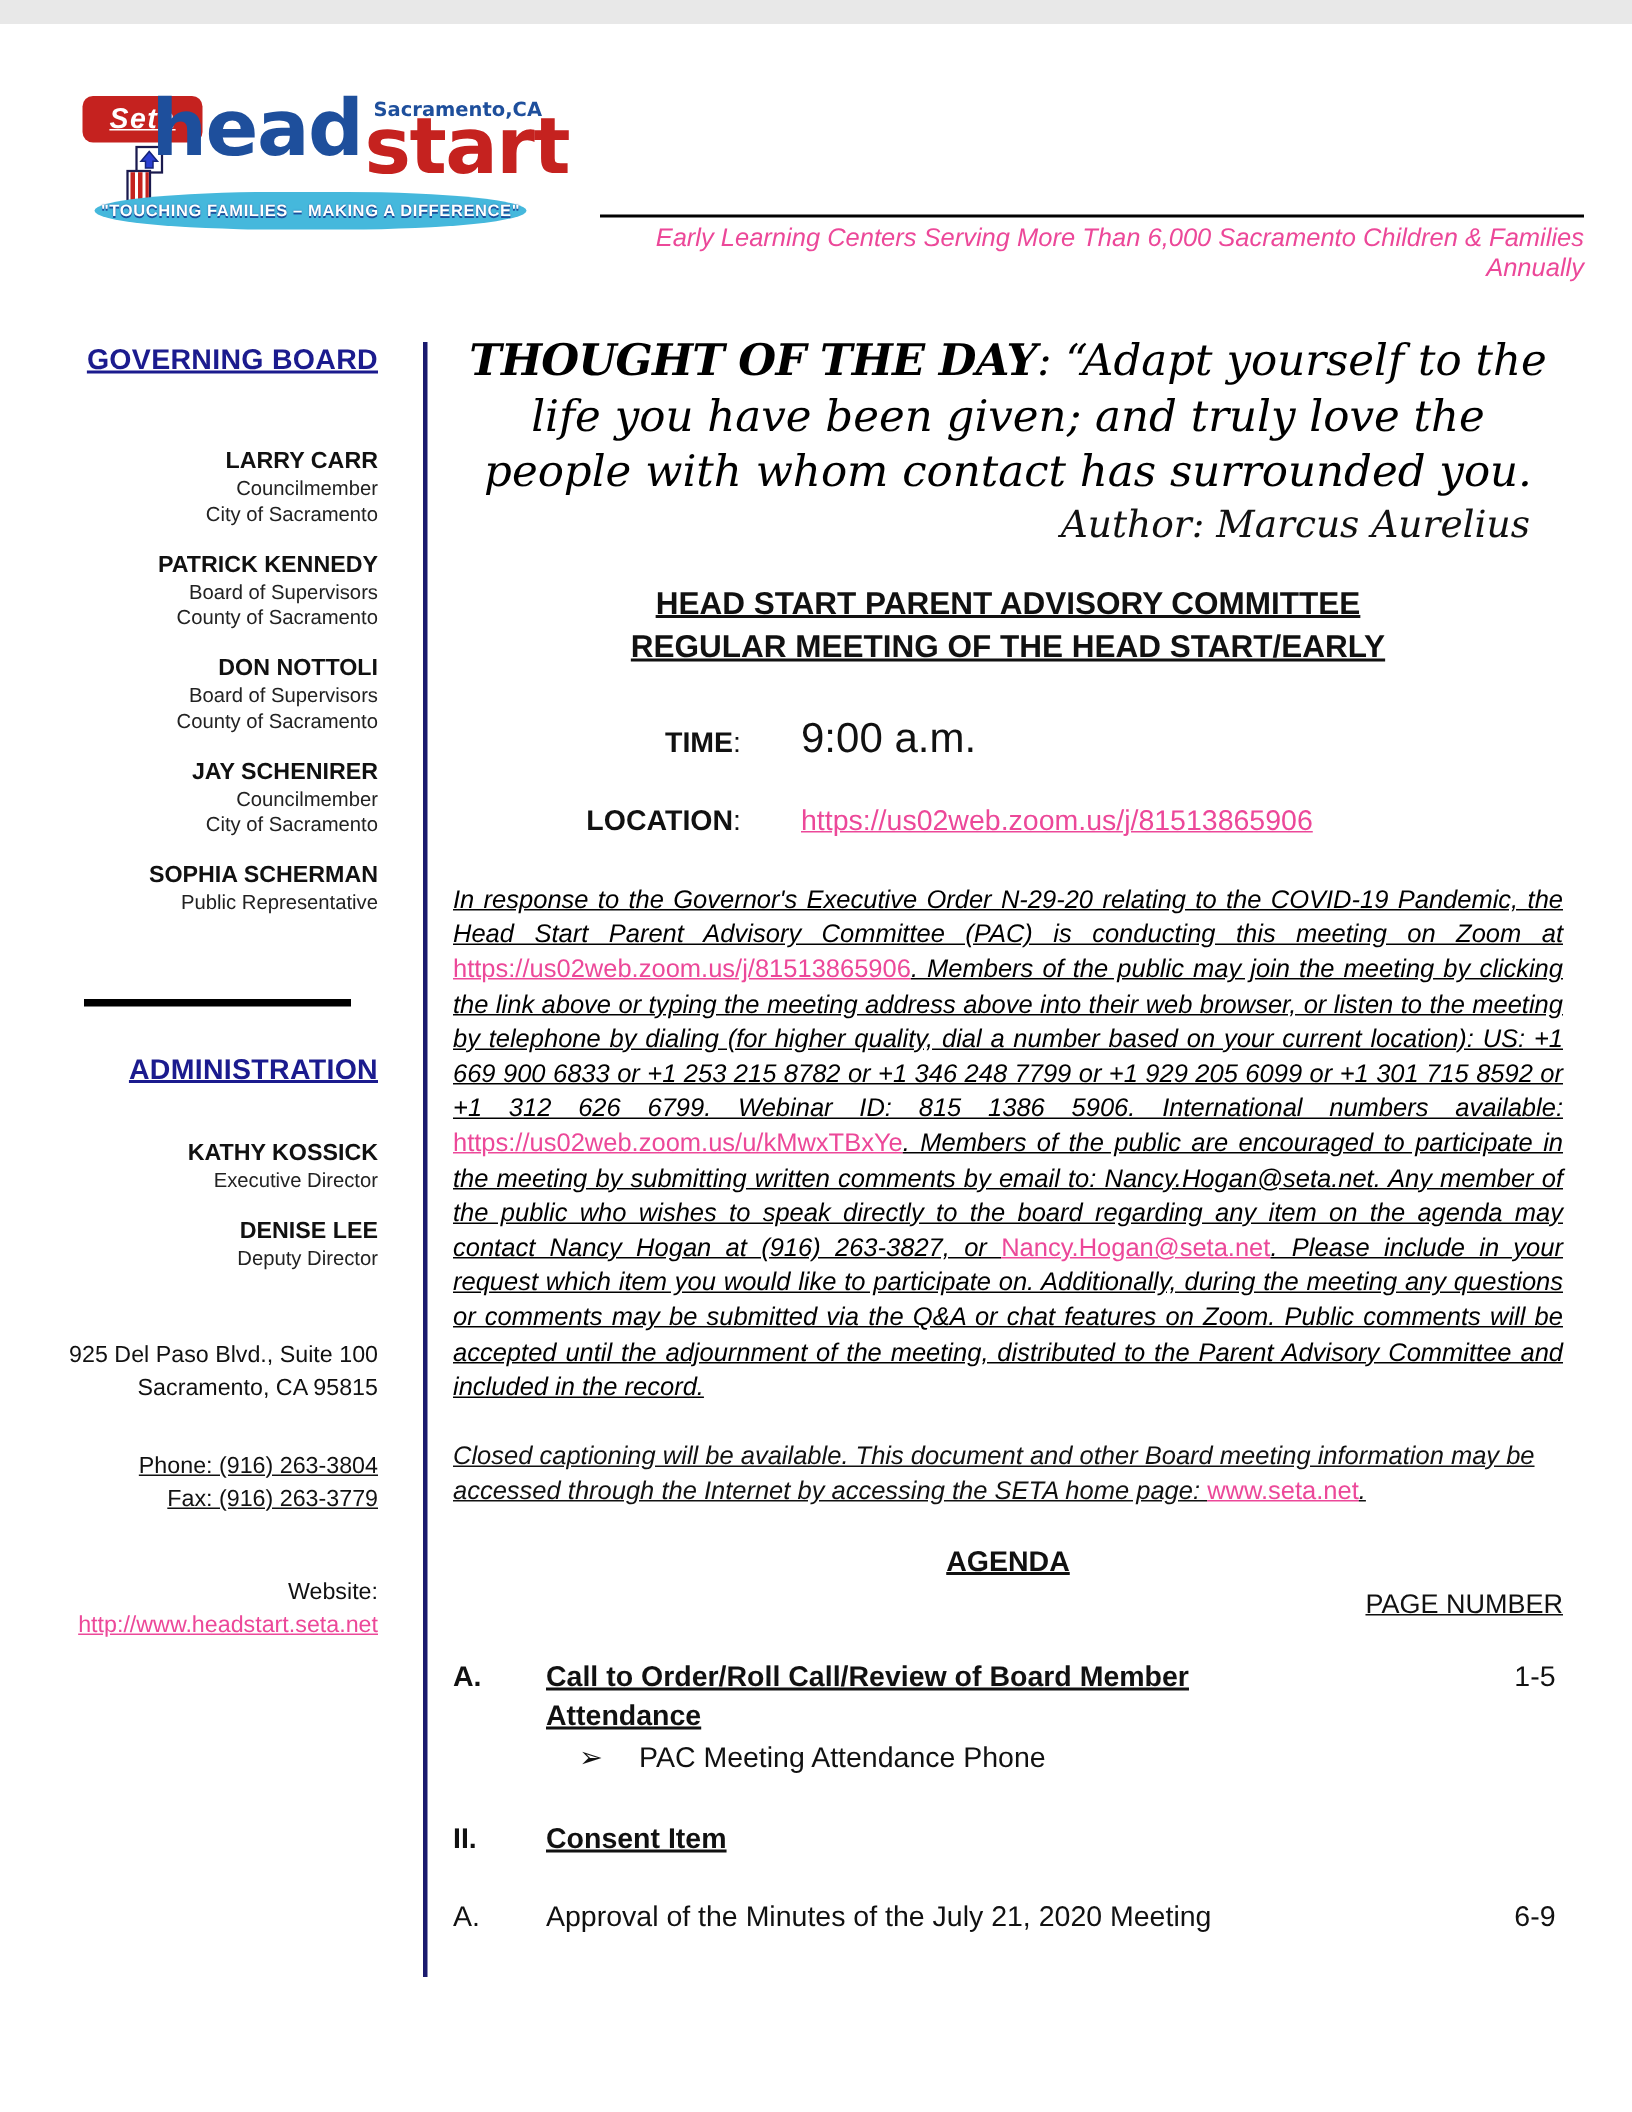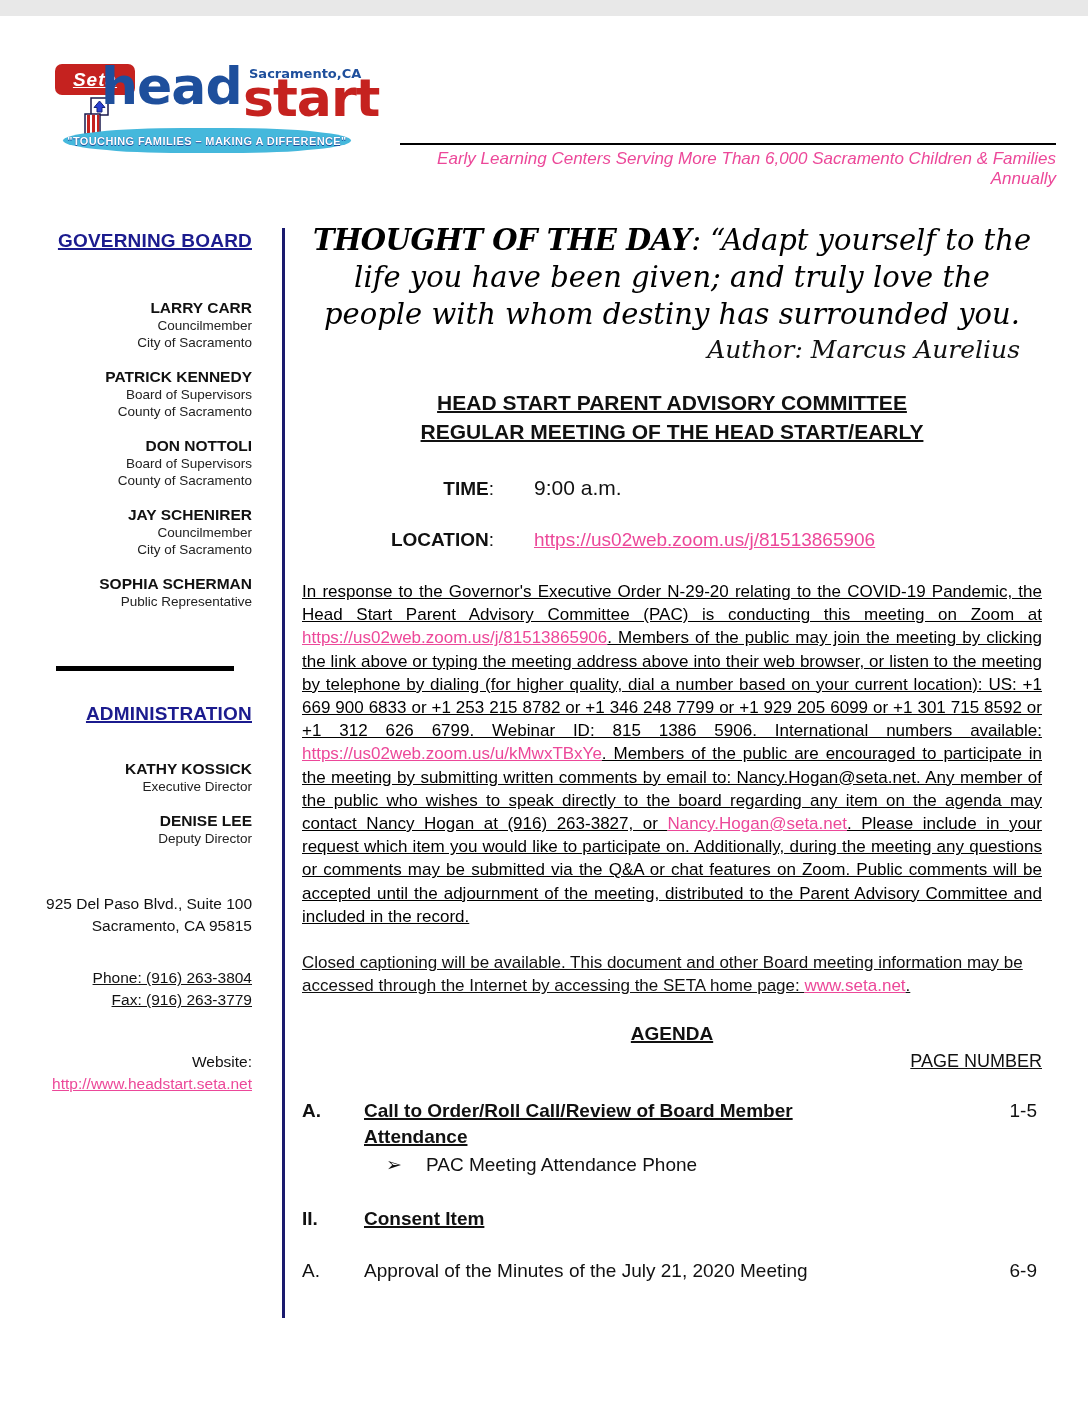--- a/index.html
+++ b/index.html
@@ -73,25 +73,25 @@
     font-family:"DejaVu Serif",serif;font-style:italic;font-size:25px;
     text-align:right;padding-right:22px;margin-top:2px;
   }
   .meeting-title{margin-top:24px;text-align:center;font-weight:bold;font-size:21px;line-height:29px;}
   .meeting-title span{text-decoration:underline;text-decoration-thickness:2px;}
   .details{margin-top:30px;}
   .detail-row{display:flex;margin-bottom:29px;font-size:19px;align-items:baseline;}
   .detail-row .dl{width:192px;text-align:right;font-weight:bold;}
   .detail-row .dl .colon{font-weight:normal;}
   .detail-row .dv{margin-left:40px;}
-  .detail-row.time .dv{font-size:21px;}
+  .detail-row.time .dv{font-size:28px;}
   .notice{
     margin-top:20px;font-size:17px;line-height:23.2px;text-align:justify;color:#000;
   }
-  .notice .u, .captioning .u{text-decoration:underline;}
+  .notice .u, .captioning .u{text-decoration:underline;font-style:italic;}
   .captioning{margin-top:23px;font-size:17px;line-height:23.2px;text-align:left;}
   .agenda-heading{margin-top:26px;text-align:center;font-weight:bold;font-size:19px;}
   .agenda-heading span{text-decoration:underline;text-decoration-thickness:2px;}
   .page-number{margin-top:6px;text-align:right;font-size:18px;}
   .page-number span{text-decoration:underline;}
   .ag-row{display:flex;font-size:19px;line-height:26px;}
   .ag-row .mk{width:62px;flex:none;}
   .ag-row .ttl{width:508px;flex:none;}
   .ag-row .pg{flex:1;text-align:right;padding-right:5px;}
   .ag-row.first{margin-top:26px;}
@@ -188,21 +188,21 @@
       <div>Website:</div>
       <a class="lnk">http://www.headstart.seta.net</a>
     </div>
   </div>
 
   <div class="vdivider"></div>
 
   <div class="main">
 
     <div class="quote">
-      <span class="quote-label">THOUGHT OF THE DAY</span><span>: </span><span>“Adapt yourself to the life you have been given; and truly love the people with whom destiny has surrounded you.</span>
+      <span class="quote-label">THOUGHT OF THE DAY</span><span>: </span><span>“Adapt yourself to the life you have been given; and truly love the people with whom contact has surrounded you.</span>
     </div>
     <div class="quote-author">Author:  Marcus Aurelius</div>
 
     <div class="meeting-title">
       <div><span>HEAD START PARENT ADVISORY COMMITTEE</span></div>
       <div><span>REGULAR MEETING OF THE HEAD START/EARLY</span></div>
     </div>
 
     <div class="details">
       <div class="detail-row time">

